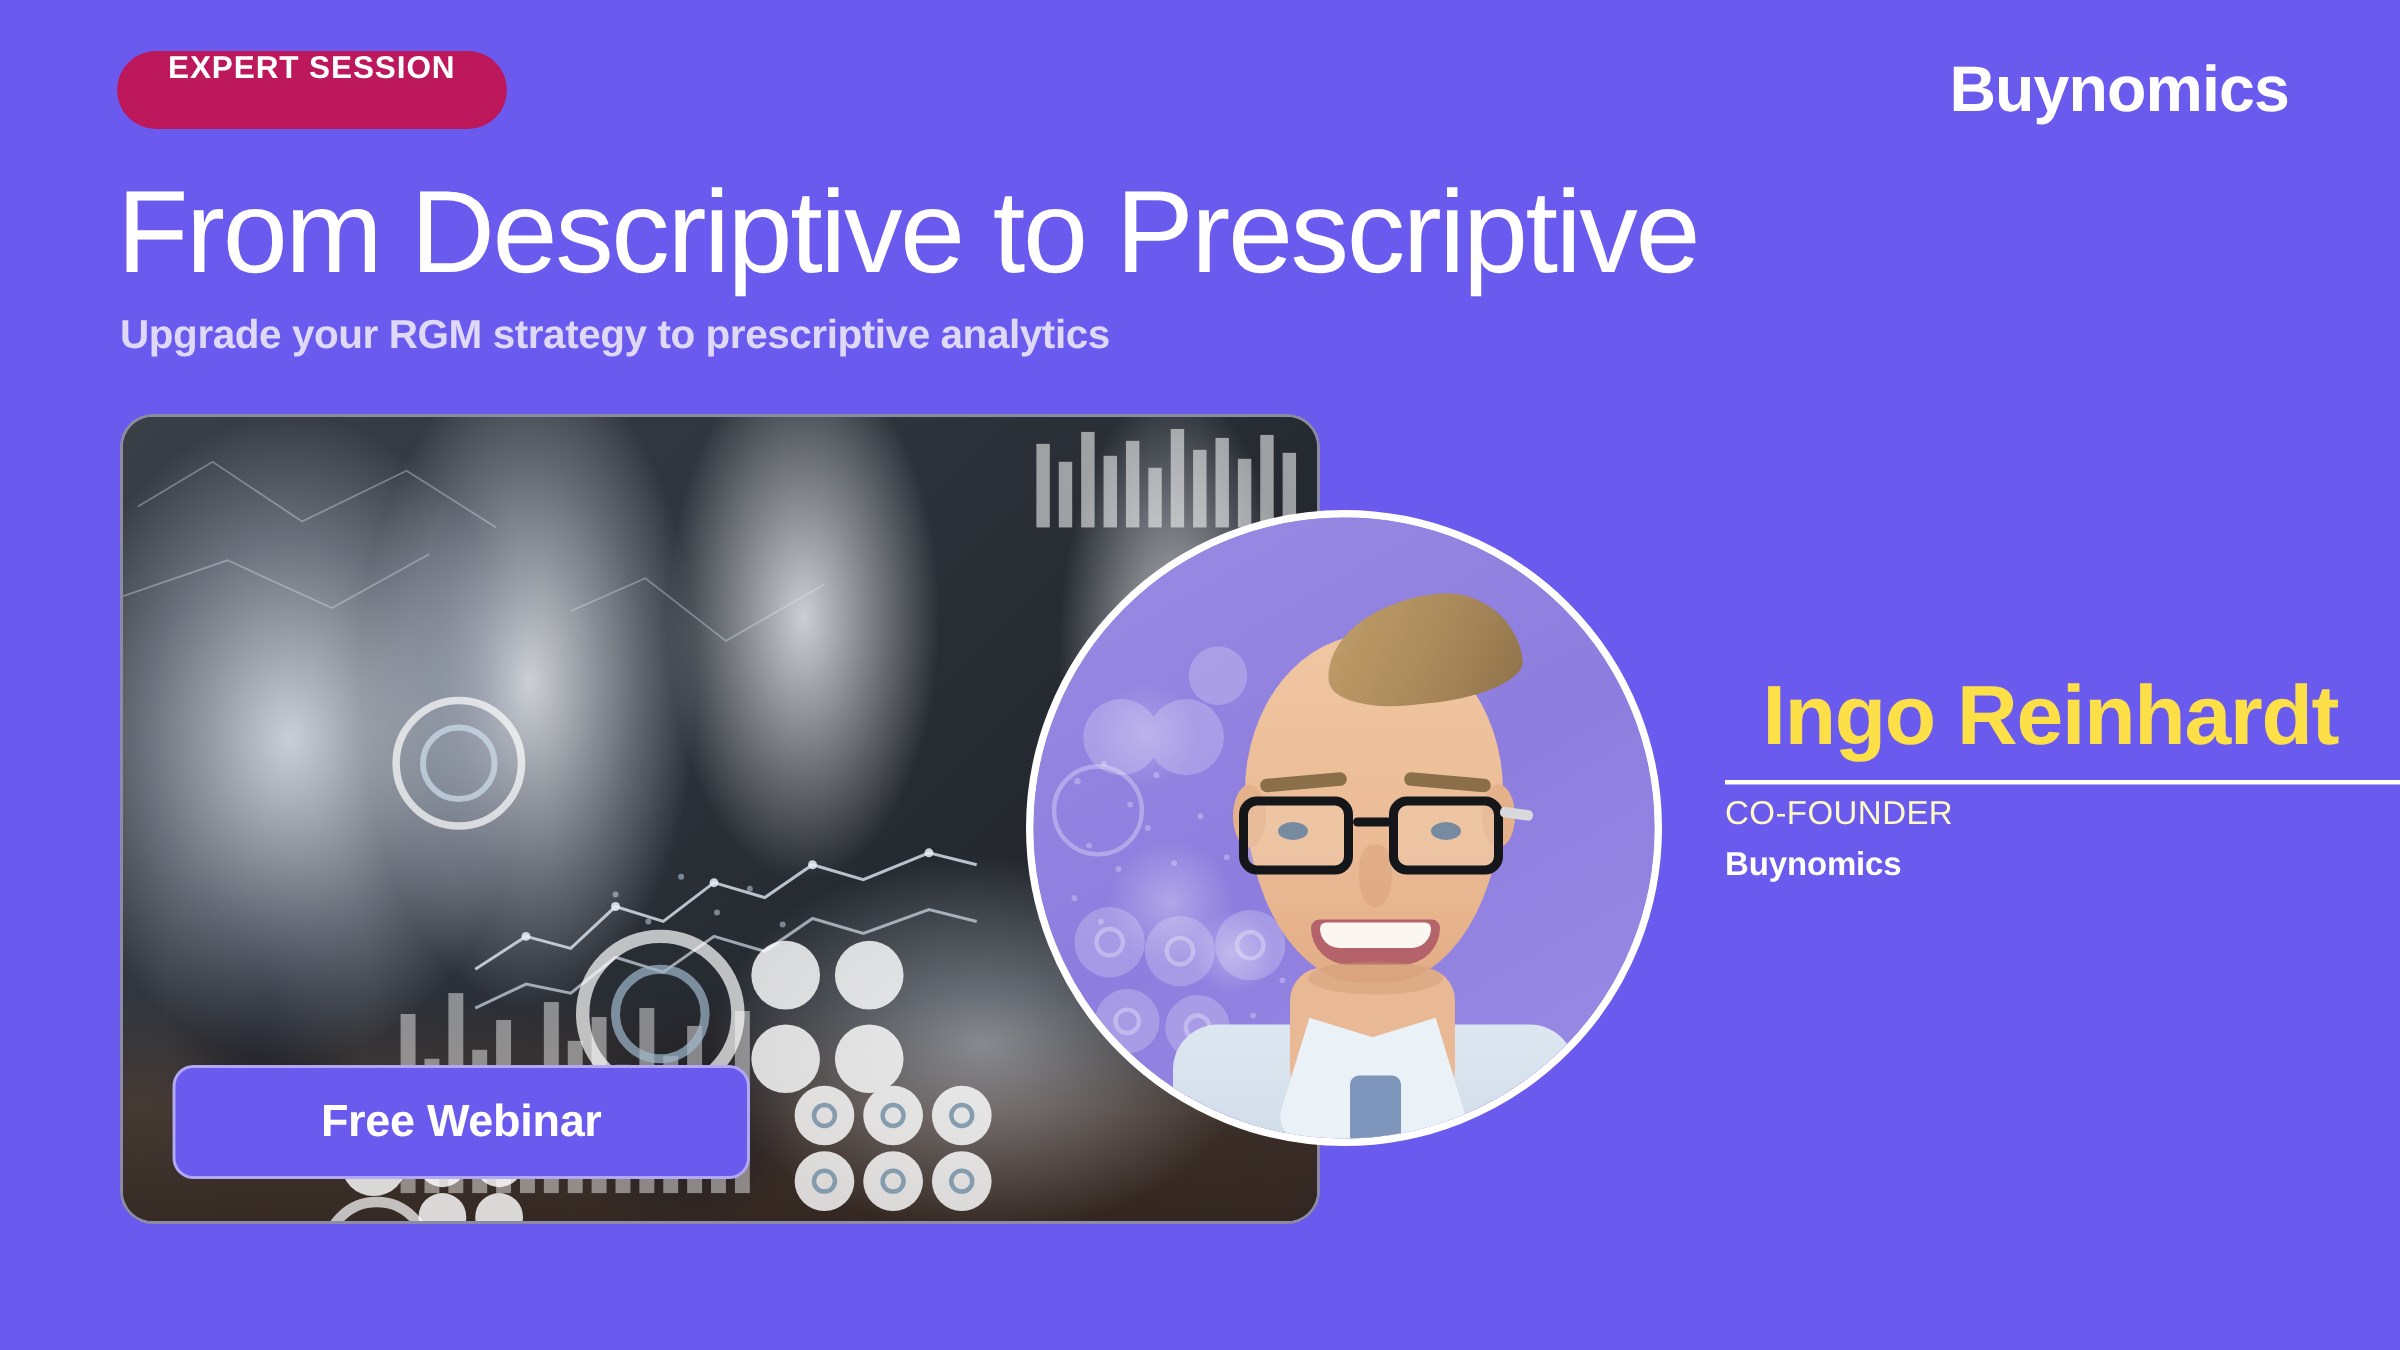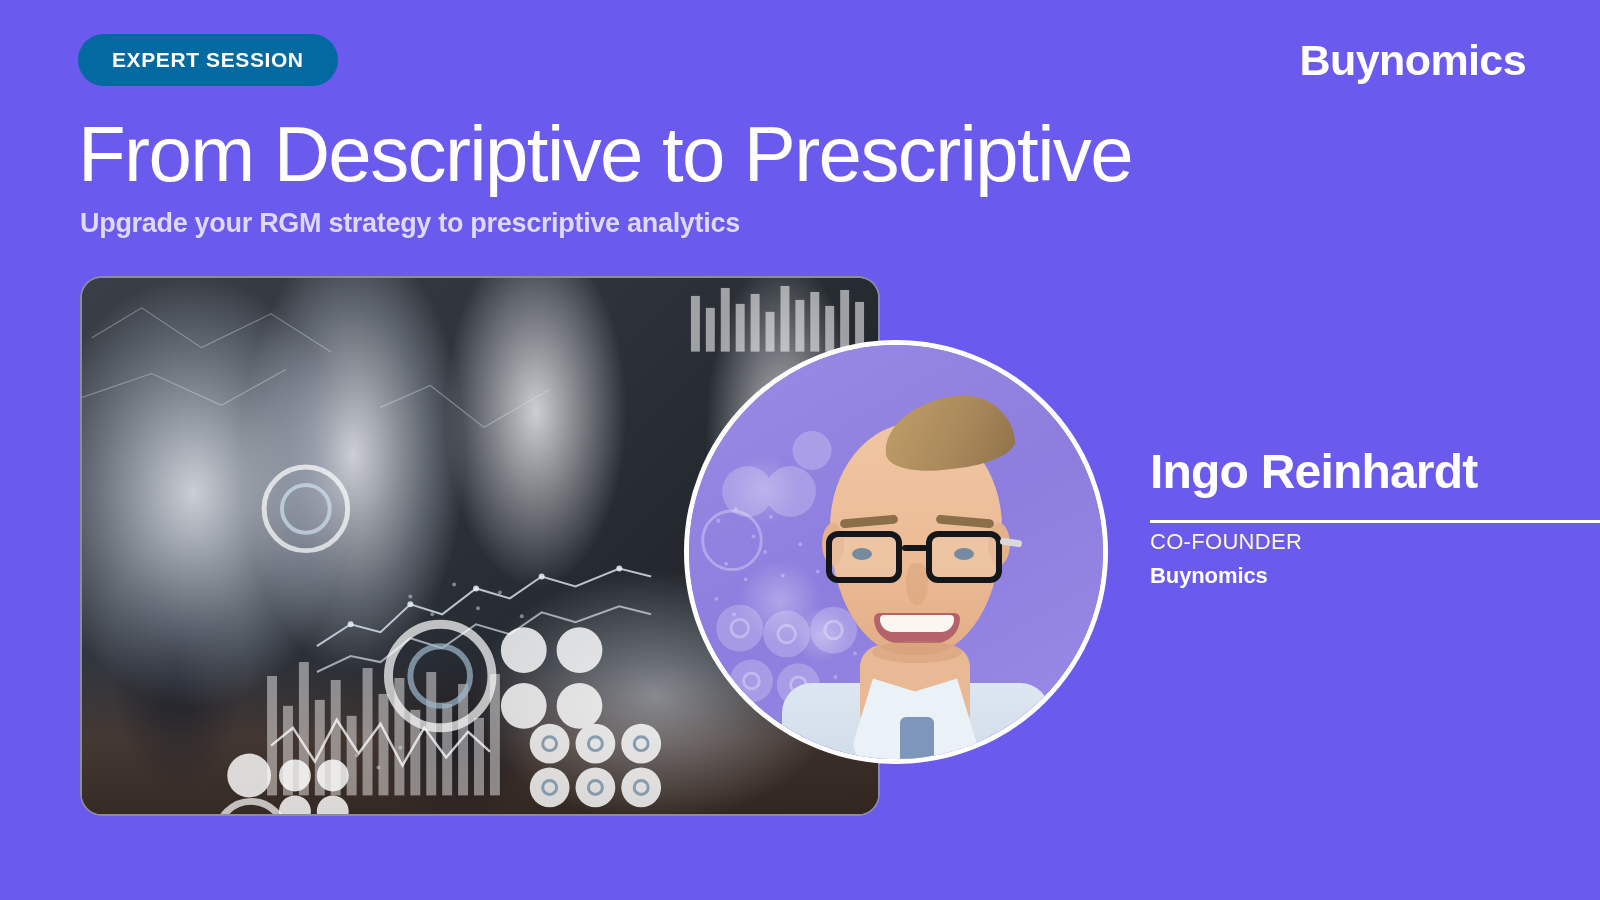--- a/index.html
+++ b/index.html
@@ -7,22 +7,22 @@
   body {
     background:#6a5aee;
     font-family:"Liberation Sans", sans-serif;
     position:relative;
   }
 
   
   .badge {
     position:absolute; left:78px; top:34px;
     height:52px; padding:0 34px;
-    display:flex; align-items:center; justify-content:center;
-    background:#0369a1; border-radius:26px;
+    display:flex; align-items:flex-start; justify-content:center;
+    background:#be185d; border-radius:26px;
     color:#ffffff; font-size:21px; font-weight:bold;
     letter-spacing:0.6px;
   }
 
   
   .brand {
     position:absolute; right:74px; top:36px;
     color:#ffffff; font-size:43px; font-weight:bold;
     letter-spacing:-0.6px;
   }
@@ -154,22 +154,22 @@
   .mouth {
     position:absolute; left:110px; top:268px; width:86px; height:30px;
     background:#b4636b; border-radius:10px 10px 44px 44px; overflow:hidden;
   }
   .teeth { position:absolute; left:6px; top:2px; width:74px; height:17px; background:#fbf7f0; border-radius:6px 6px 20px 20px; }
   .chin-shade { position:absolute; left:108px; top:296px; width:90px; height:22px; background:rgba(200,148,110,.35); border-radius:50%; }
 
   
   .speaker { position:absolute; left:1150px; top:446px; right:0; }
   .speaker-name {
-    color:#ffffff; font-size:48px; font-weight:bold;
-    letter-spacing:-0.8px; line-height:1.1; white-space:nowrap;
+    color:#fde047; font-size:56px; font-weight:bold;
+    letter-spacing:-0.8px; line-height:1.1; white-space:nowrap;margin-left:25px;
   }
   .speaker-rule {
     position:absolute; left:1150px; top:520px; right:0; height:3px;
     background:#ffffff;
   }
   .speaker-role {
     position:absolute; left:1150px; top:529px;
     color:#fef9c3; font-size:22px; font-weight:normal; letter-spacing:0.3px;
   }
   .speaker-company {
@@ -286,20 +286,23 @@
         <circle cx="374" cy="308" r="2"></circle>
       <circle cx="398" cy="332" r="2"></circle>
         <circle cx="420" cy="316" r="2"></circle>
         <circle cx="442" cy="340" r="2"></circle>
       <circle cx="276" cy="480" r="2"></circle>
         <circle cx="298" cy="492" r="2"></circle>
         <circle cx="320" cy="472" r="2"></circle>
     </g>
   </svg>
 
+  <div class="cta">
+    <span>Free Webinar</span>
+  </div>
 </div>
 
 <div class="avatar">
   <div class="avatar-bg"></div>
   <svg class="avatar-dots" viewBox="0 0 424 424">
     <g fill="#ffffff" opacity="0.22">
       <circle cx="60" cy="150" r="26"></circle>
         <circle cx="104" cy="150" r="26"></circle>
       <circle cx="52" cy="290" r="24"></circle>
         <circle cx="100" cy="296" r="24"></circle>

